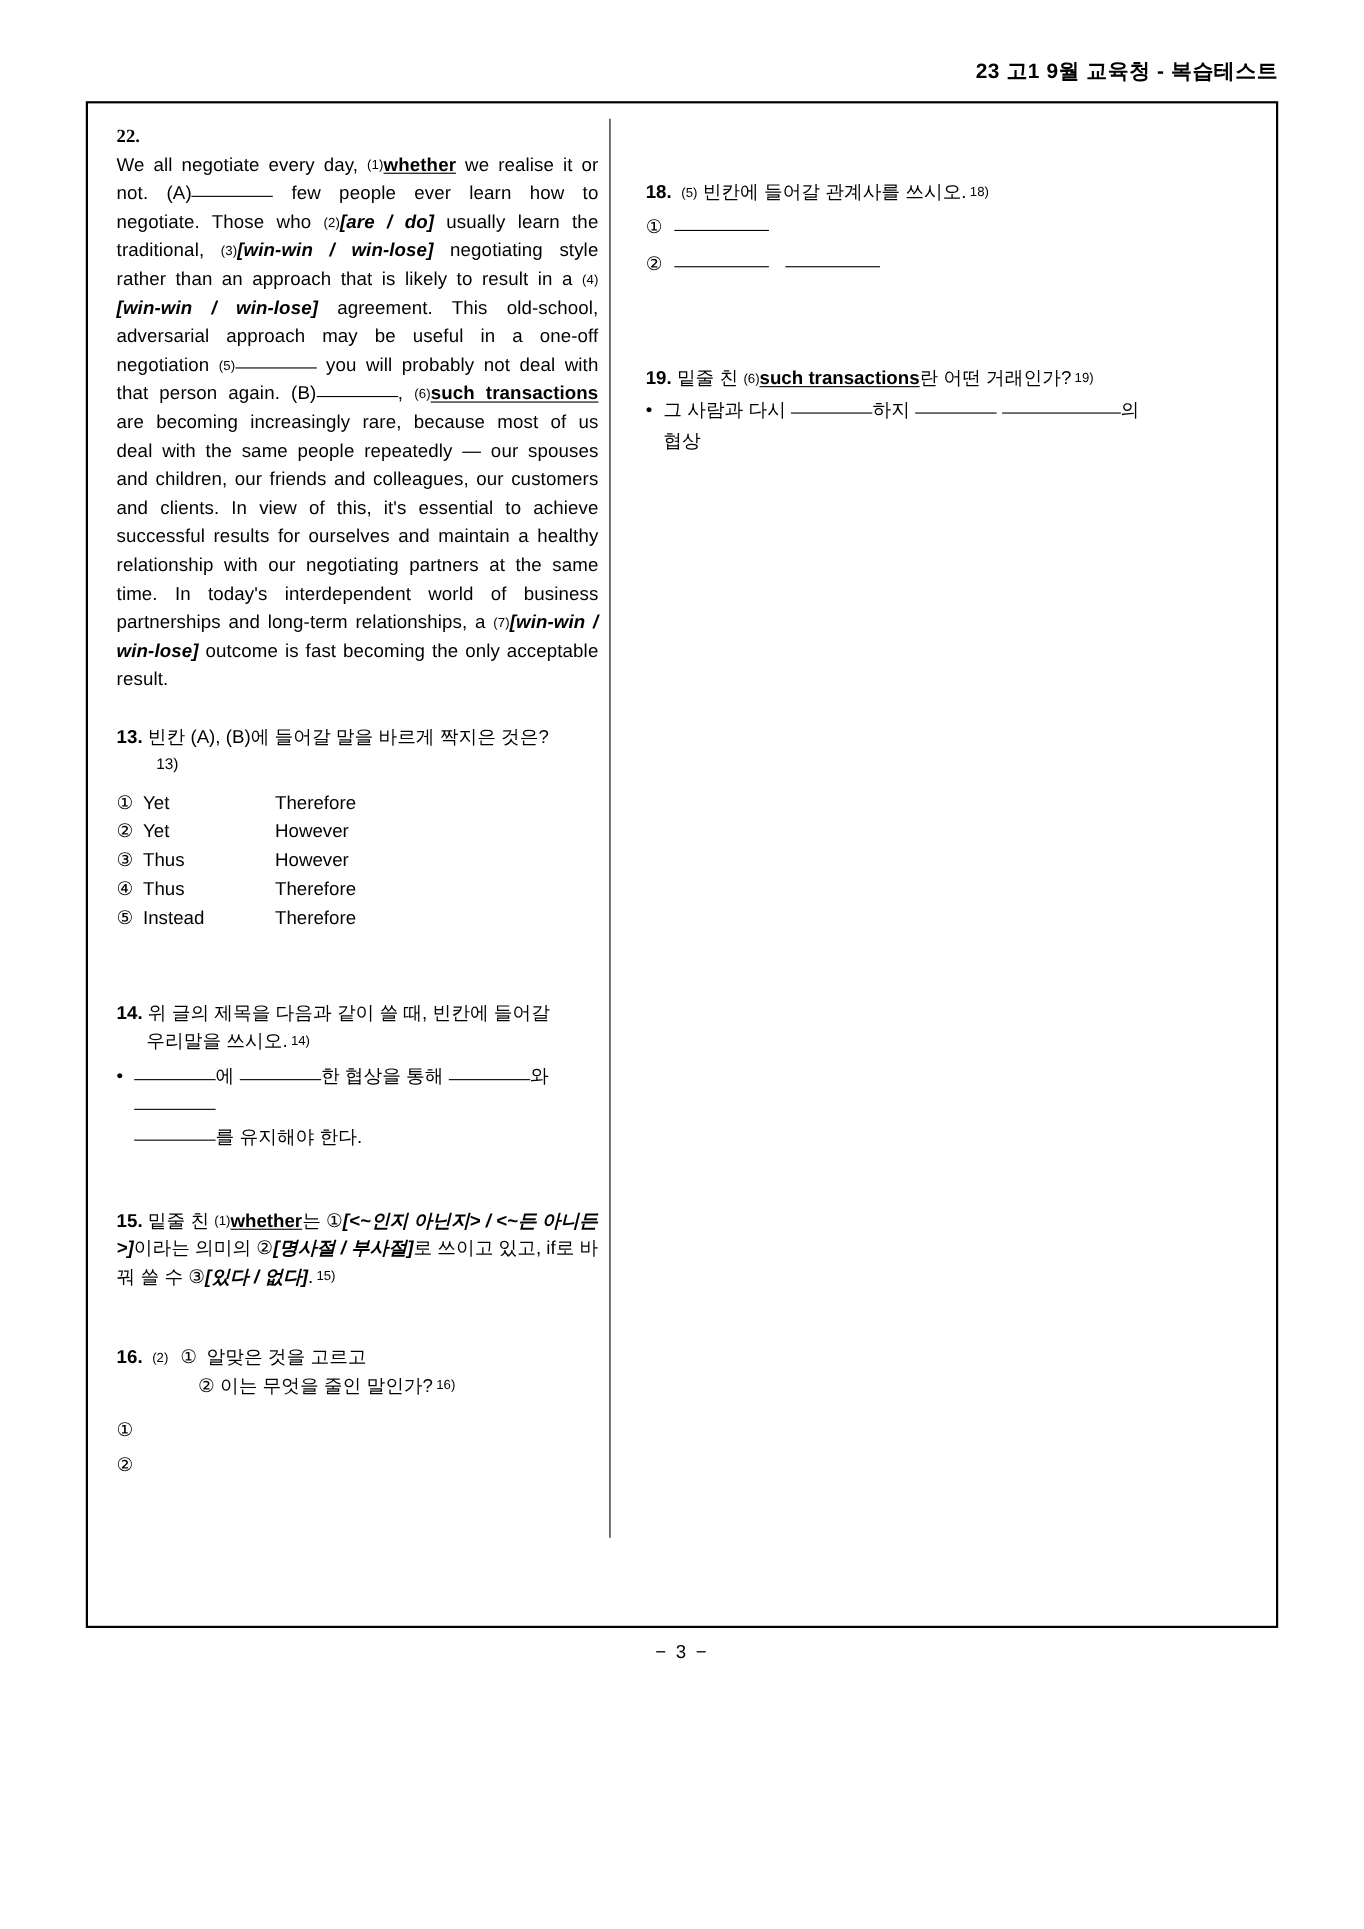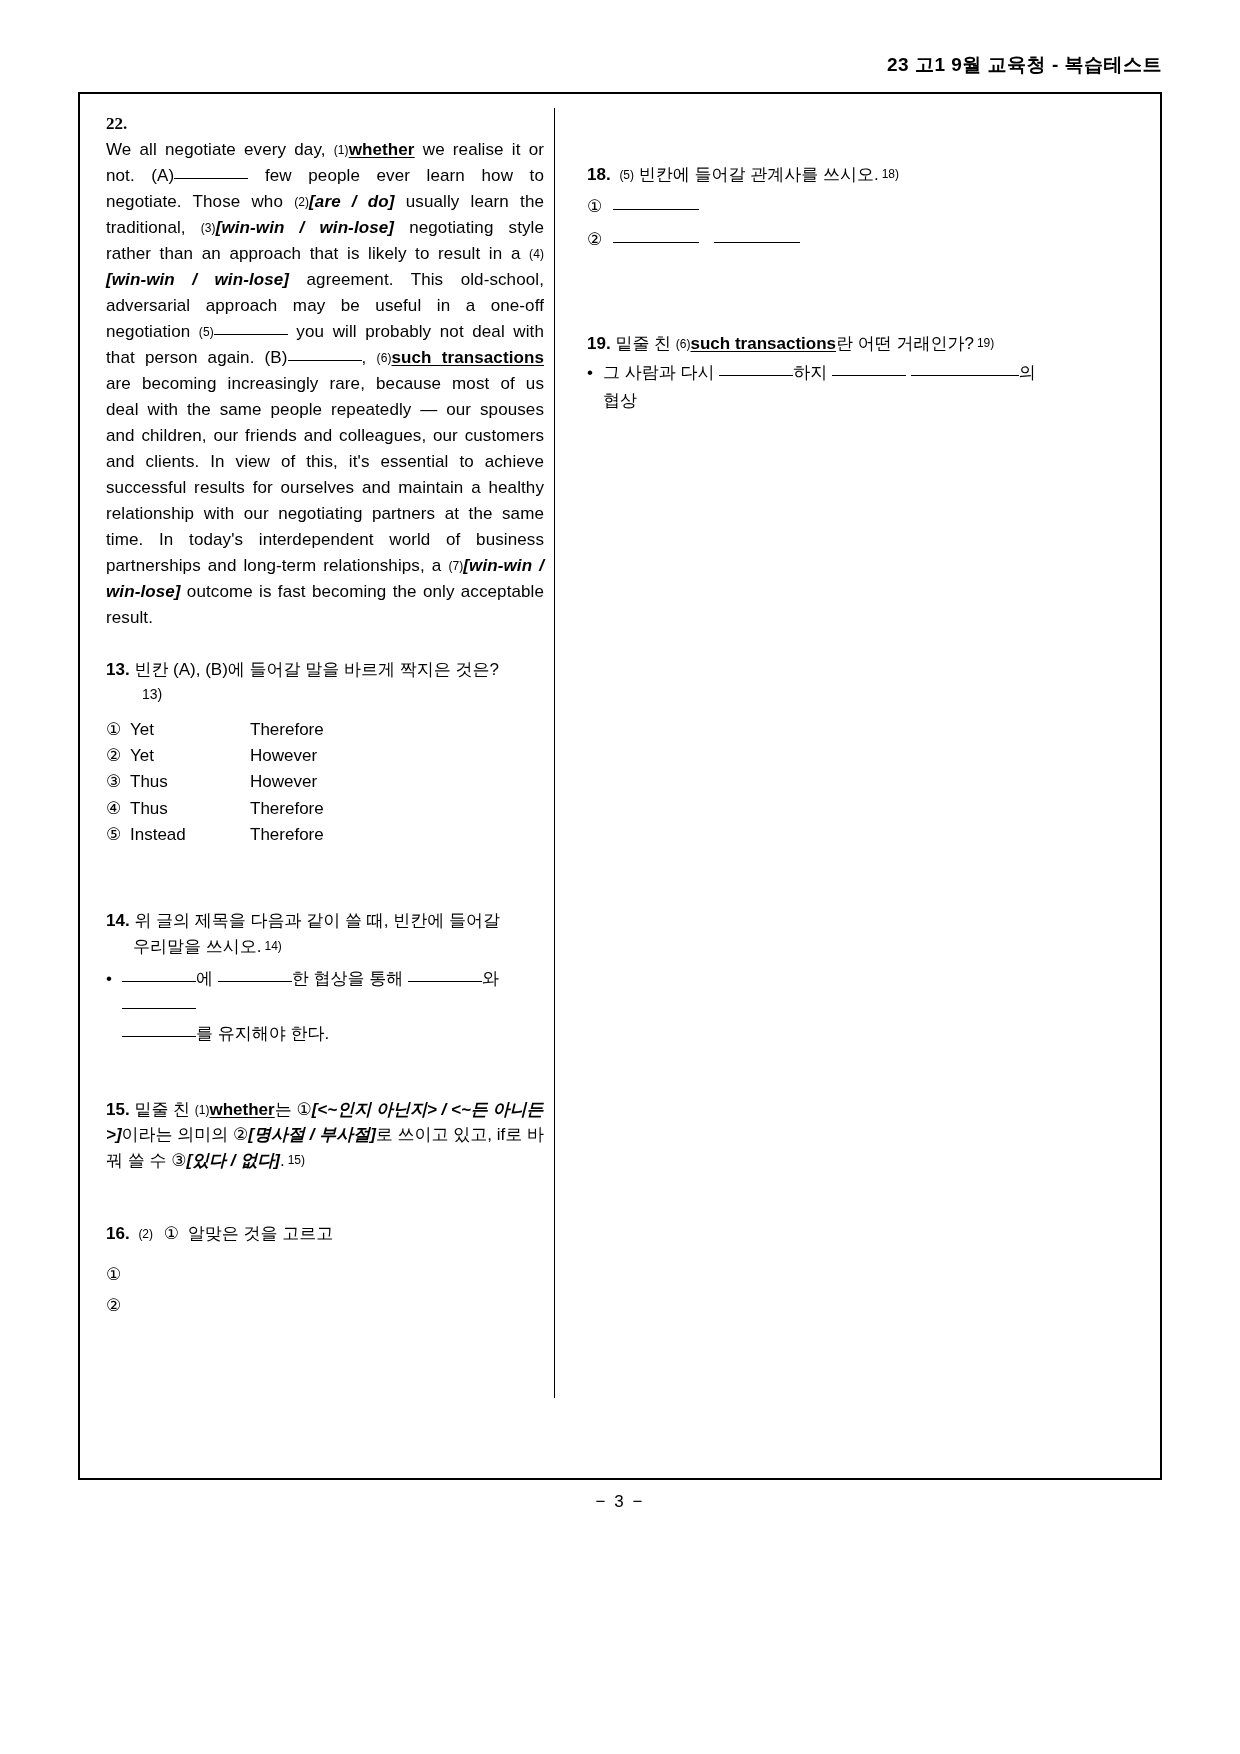--- a/index.html
+++ b/index.html
@@ -277,20 +277,24 @@
         <div class="qblock" style="margin-top:50px;">
           <span class="q-label">15.</span>
           <span class="q-text"><span>밑줄 친 </span><span class="sup">(1)</span><span class="uline">whether</span><span>는 </span><span>①</span><span class="bold">[&lt;~인지 아닌지&gt; / &lt;~든 아니든&gt;]</span><span>이라는 의미의 </span><span>②</span><span class="bold">[명사절 / 부사절]</span><span>로 쓰이고 있고, if로 바꿔 쓸 수 </span><span>③</span><span class="bold">[있다 / 없다]</span><span>.</span><span class="ref">15)</span></span>
         </div>
 
         <div class="qblock" style="margin-top:48px;">
           <span class="q-label">16.</span>
           <span class="sup" style="margin-left:4px;">(2)</span>
           <span class="q-text" style="margin-left:6px;">①</span>
           <span class="q-text" style="margin-left:4px;">알맞은 것을 고르고</span>
+          <span class="q-indent" style="padding-left:74px;">
+            <span>②</span>
+            <span>이는 무엇을 줄인 말인가?</span><span class="ref">16)</span>
+          </span>
           <div style="margin-top:12px;">
             <div class="ans-item"><span>①</span></div>
             <div class="ans-item"><span>②</span></div>
           </div>
         </div>
 
       </div>
 
       <div class="col-divider"></div>
 

